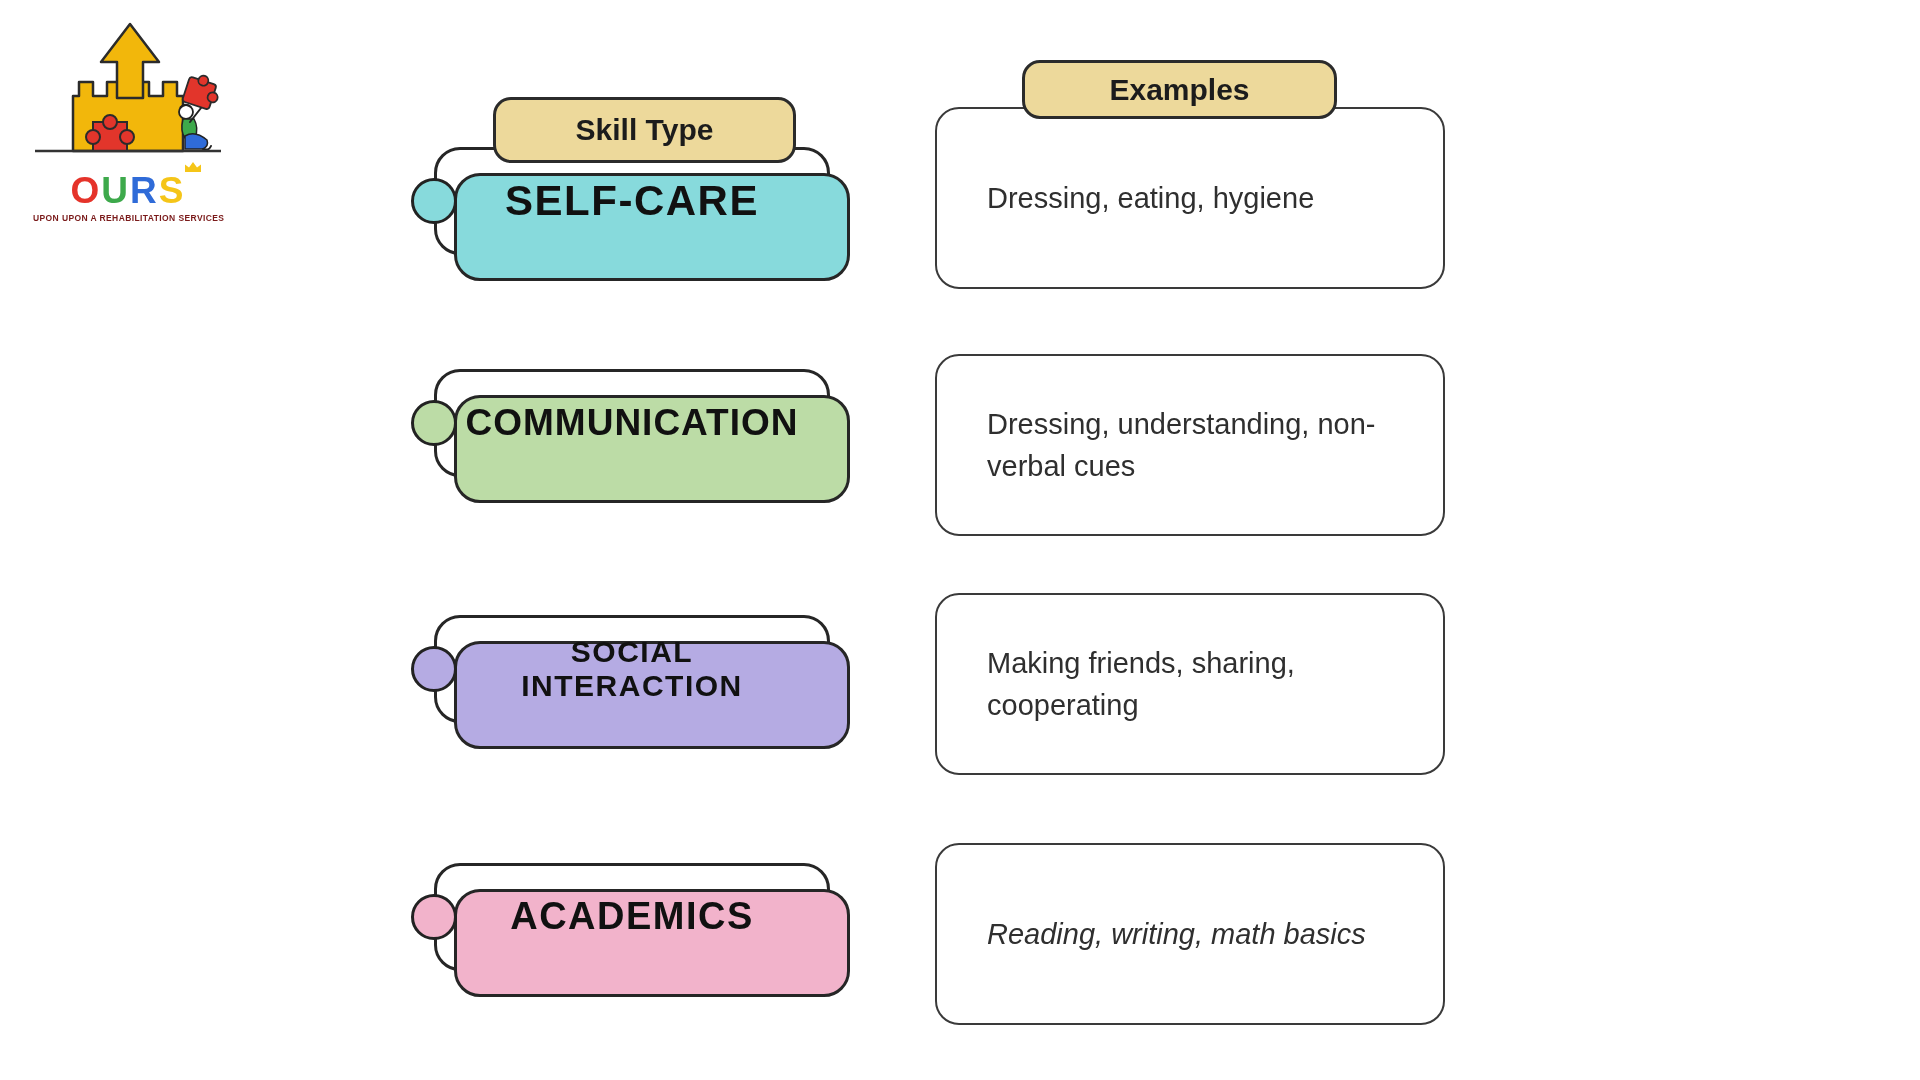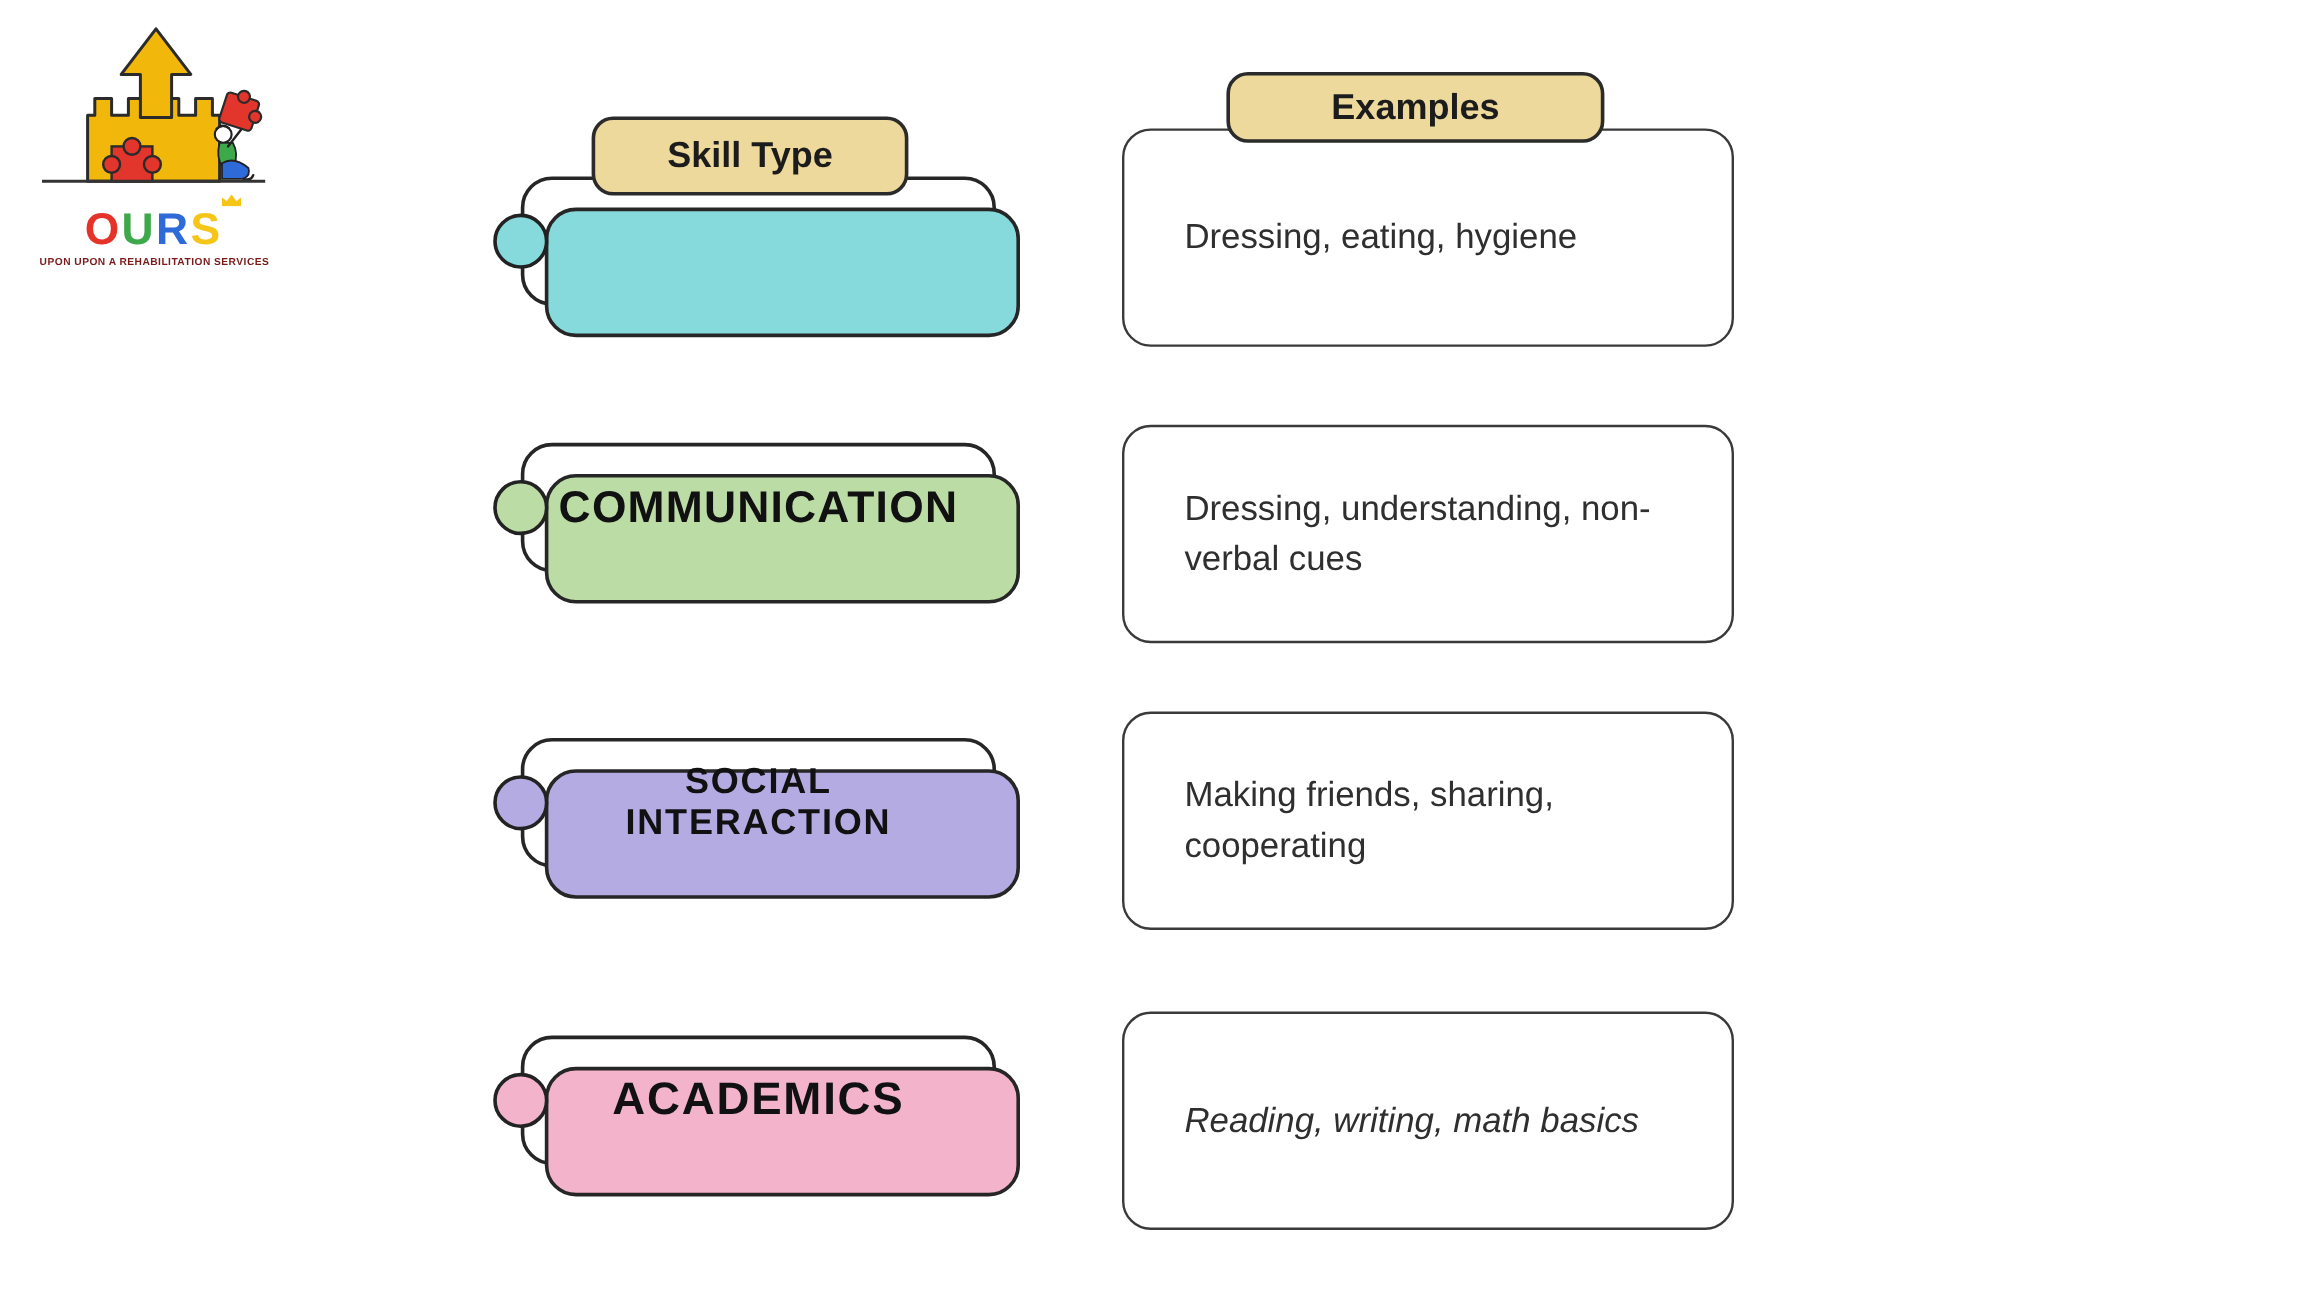--- a/index.html
+++ b/index.html
@@ -16,21 +16,21 @@
   .brand .crown { position:absolute; top:-10px; right:22px; width:16px; height:10px;
     background:#F5C518; clip-path:polygon(0 100%,0 25%,25% 55%,50% 0,75% 55%,100% 25%,100% 100%); }
   .tagline { font-size:8.5px; font-weight:bold; color:#7a1a1a; letter-spacing:0.4px; margin-top:4px; white-space:nowrap; }
 
   
   .pill {
     position:absolute; background:#EDD99B; border:3px solid #2b2b2b; border-radius:18px;
     display:flex; align-items:center; justify-content:center;
     font-size:30px; font-weight:bold; color:#1c1c1c; z-index:6;
   }
-  .pill.skill-type { left:493px; top:97px; width:264px; height:66px; }
+  .pill.skill-type { left:493px; top:97px; width:303px; height:66px; }
   .pill.examples  { left:1022px; top:60px; width:315px; height:59px; }
 
   
   .skill-card {
     position:absolute; left:434px; width:396px; height:108px;
     background:#ffffff; border:3px solid #262626; border-radius:26px;
     display:flex; align-items:center; justify-content:center; z-index:3;
   }
   .skill-card::after {
     content:""; position:absolute; inset:-3px;
@@ -112,20 +112,24 @@
     </div>
     <div class="tagline">UPON UPON A REHABILITATION SERVICES</div>
   </div>
 
   <div class="pill skill-type">Skill Type</div>
   <div class="pill examples">Examples</div>
 
   <div class="row row1">
     <div class="skill-card" style="--accent: #87DADC;">
       <span class="bullet"></span>
+      <div class="skill-name">
+        <span class="skill-line">SELF-CARE</span>
+
+      </div>
     </div>
     <div class="example-card">
       <p class="example-text">Dressing, eating, hygiene</p>
     </div>
   </div>
 
   <div class="row row2">
     <div class="skill-card" style="--accent: #BCDCA6;">
       <span class="bullet"></span>
       <div class="skill-name">

